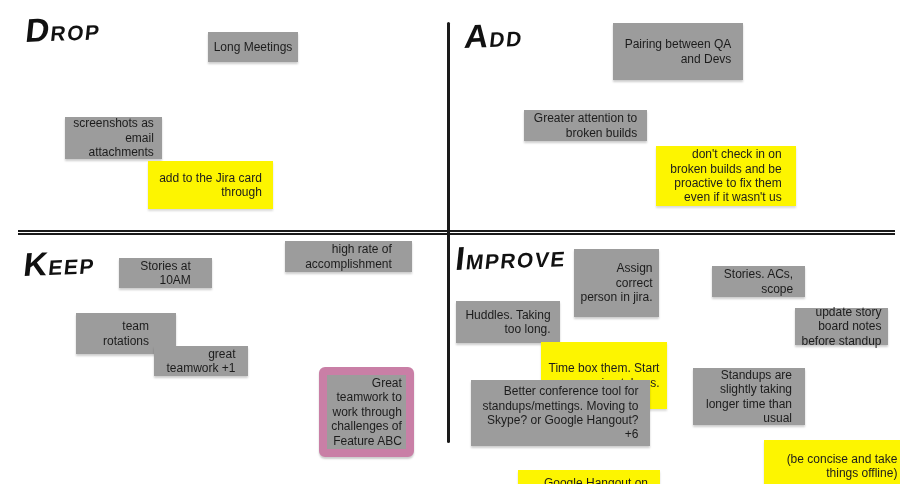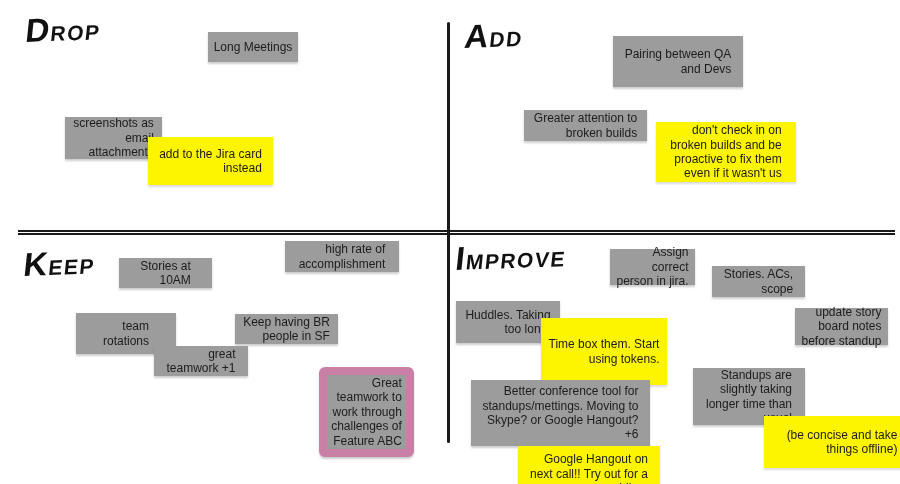--- a/index.html
+++ b/index.html
@@ -54,21 +54,21 @@
     align-items: center;
     justify-content: center;
     text-align: right;
     white-space: pre-line;
     font-size: 12px;
     line-height: 1.2;
     color: var(--ink, #1c1c1c);
     padding: 15px 2px;
   }
   .note.gray   { background: var(--note-gray, #9c9c9c);  box-shadow: 0 2px 2px rgba(0,0,0,0.2); }
-  .note.yellow { background: var(--note-yellow, #fdf500); box-shadow: 0 2px 2px rgba(0,0,0,0.15); }
+  .note.yellow { background: var(--note-yellow, #fdf500); box-shadow: 0 2px 2px rgba(0,0,0,0.15); margin-top: 24px; }
   .note.pink-framed {
     background: var(--note-gray, #9c9c9c);
     border: 8px solid var(--frame-pink, #c97fa6);
     border-radius: 6px;
     box-shadow: 0 2px 2px rgba(0,0,0,0.2);
   }
 </style>
 </head>
 <body>
 
@@ -80,48 +80,46 @@
   <div class="qtitle" id="title-drop">Drop</div>
   <div class="qtitle" id="title-add">Add</div>
   <div class="qtitle" id="title-keep">Keep</div>
   <div class="qtitle" id="title-improve">Improve</div>
 
   <div class="note gray" style="left:208px;top:32px;width:90px;height:30px">Long Meetings</div>
   <div class="note gray" style="left:65px;top:117px;width:97px;height:42px">screenshots as
 email
 attachments</div>
   <div class="note yellow" style="left:148px;top:137px;width:125px;height:48px">add to the Jira card
-instead</div>
+through</div>
 
-  <div class="note gray" style="left:613px;top:36px;width:130px;height:51px">Pairing between QA
+  <div class="note gray" style="left:613px;top:23px;width:130px;height:57px">Pairing between QA
 and Devs</div>
   <div class="note gray" style="left:524px;top:110px;width:123px;height:31px">Greater attention to
 broken builds</div>
   <div class="note yellow" style="left:656px;top:122px;width:140px;height:60px">don't check in on
 broken builds and be
 proactive to fix them
 even if it wasn't us</div>
 
-  <div class="note gray" style="left:285px;top:241px;width:114px;height:31px">high rate of
+  <div class="note gray" style="left:285px;top:241px;width:127px;height:31px">high rate of
 accomplishment</div>
   <div class="note gray" style="left:119px;top:258px;width:93px;height:30px">Stories at
 10AM</div>
   <div class="note gray" style="left:76px;top:313px;width:100px;height:41px">team
 rotations</div>
-  <div class="note gray" style="left:235px;top:314px;width:103px;height:30px">Keep having BR
-people in SF</div>
   <div class="note gray" style="left:154px;top:346px;width:94px;height:30px">great
 teamwork +1</div>
   <div class="note pink-framed" style="left:319px;top:367px;width:95px;height:90px">Great
 teamwork to
 work through
 challenges of
 Feature ABC</div>
 
-  <div class="note gray" style="left:610px;top:249px;width:85px;height:36px">Assign
+  <div class="note gray" style="left:574px;top:249px;width:85px;height:68px">Assign
 correct
 person in jira.</div>
   <div class="note gray" style="left:712px;top:266px;width:93px;height:31px">Stories. ACs,
 scope</div>
   <div class="note gray" style="left:456px;top:301px;width:104px;height:42px">Huddles. Taking
 too long.</div>
   <div class="note yellow" style="left:541px;top:318px;width:126px;height:67px">Time box them. Start
 using tokens.</div>
   <div class="note gray" style="left:693px;top:368px;width:112px;height:57px">Standups are
 slightly taking

